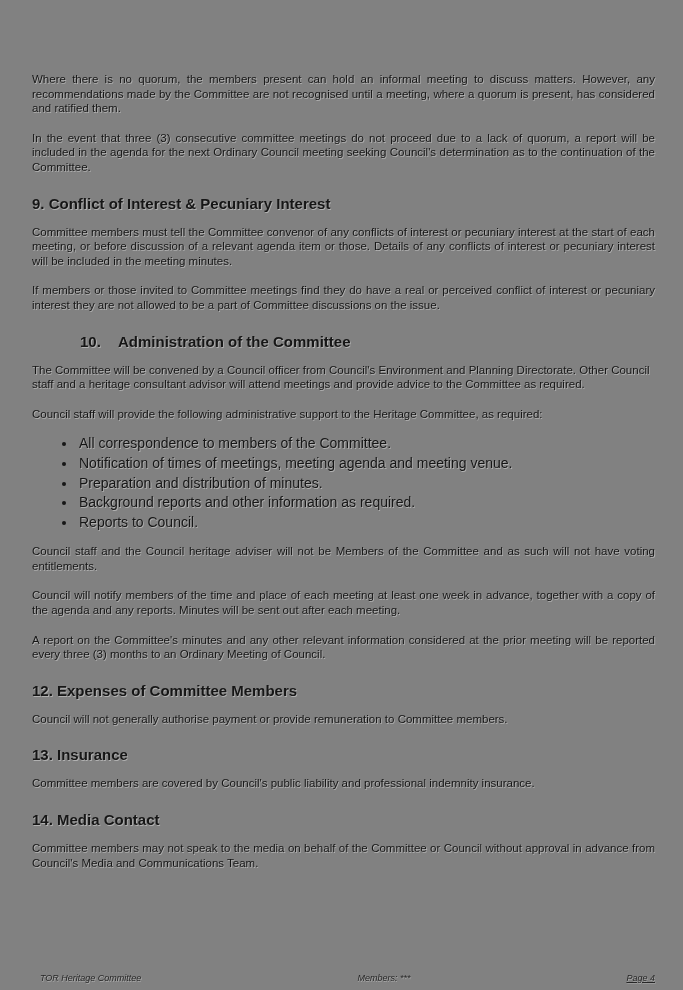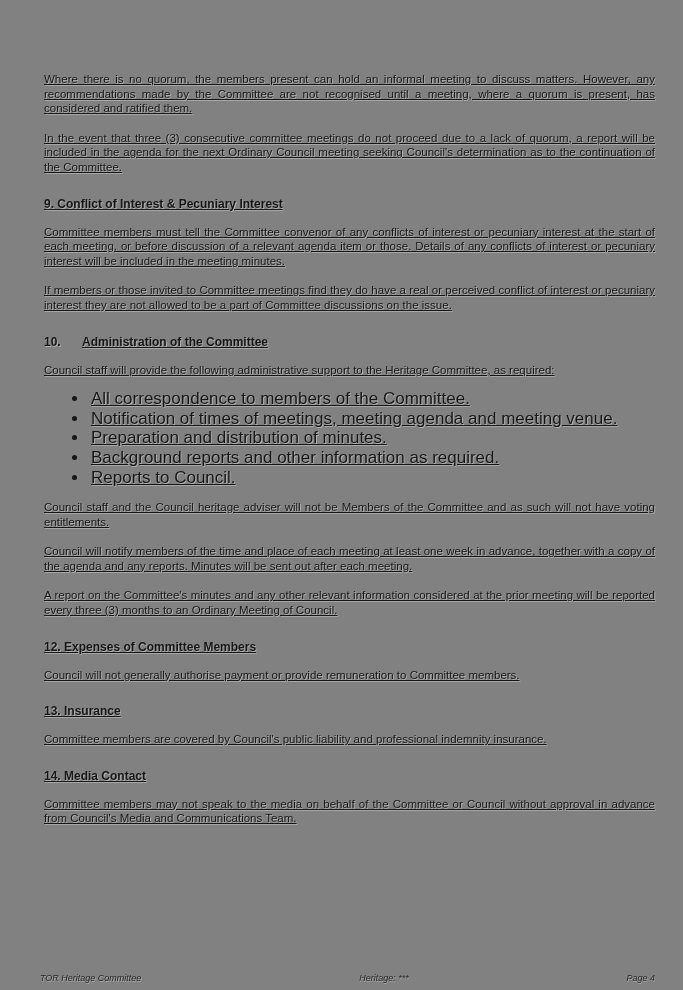--- a/index.html
+++ b/index.html
@@ -14,51 +14,51 @@
     overflow: hidden;
     font-family: "Liberation Sans", sans-serif;
     color: #161616;
   }
   .scan-page {
     position: absolute;
     top: 0; left: 0;
     width: 683px;
     height: 990px;
     box-sizing: border-box;
-    padding: 72px 28px 0 44px;
-    text-decoration: underline;
+    padding: 72px 28px 0 32px;
   }
   .body-text p {
     margin: 0 0 15px 0;
     font-size: 11.5px;
     line-height: 14.6px;
     text-shadow: 0.8px 0.8px 0 rgba(235,235,235,0.45);
   }
   .body-text p.just {
     text-align: justify;
   }
   .doc-heading {
-    font-size: 12px;
+    font-size: 15px;
     font-weight: bold;
     padding-top: 7px;
     margin: 0 0 14px 0;
     line-height: 14px;
     text-shadow: 0.8px 0.8px 0 rgba(235,235,235,0.45);
   }
   .doc-heading .hnum {
     display: inline-block;
     width: 38px;
+    margin-left: 48px;
   }
   ul.doc-bullets {
     margin: 0 0 15px 0;
     padding: 0 0 0 45px;
     list-style: disc outside;
   }
   ul.doc-bullets li {
-    font-size: 17px;
+    font-size: 14px;
     line-height: 14.6px;
     margin: 0 0 5px 0;
     padding-left: 2px;
     text-shadow: 0.8px 0.8px 0 rgba(235,235,235,0.45);
   }
   .page-footer {
     position: absolute;
     left: 0;
     bottom: 7px;
     width: 683px;
@@ -66,37 +66,38 @@
     padding: 0 28px 0 40px;
     display: flex;
     justify-content: space-between;
     align-items: baseline;
     font-size: 9px;
     font-style: italic;
     color: #262626;
     text-shadow: 0.6px 0.6px 0 rgba(230,230,230,0.4);
   }
   .page-footer .f-center { text-align: center; }
-  .page-footer .f-right  { text-align: right; }
+  .page-footer .f-right  { text-align: right; text-decoration: underline; }
 </style>
 </head>
 <body>
 
 <div class="scan-page body-text">
 
   <p class="just">Where there is no quorum, the members present can hold an informal meeting to discuss matters. However, any recommendations made by the Committee are not recognised until a meeting, where a quorum is present, has considered and ratified them.</p>
   <p class="just">In the event that three (3) consecutive committee meetings do not proceed due to a lack of quorum, a report will be included in the agenda for the next Ordinary Council meeting seeking Council's determination as to the continuation of the Committee.</p>
 
   <div class="doc-heading">9. Conflict of Interest &amp; Pecuniary Interest</div>
   <p class="just">Committee members must tell the Committee convenor of any conflicts of interest or pecuniary interest at the start of each meeting, or before discussion of a relevant agenda item or those.  Details of any conflicts of interest or pecuniary interest will be included in the meeting minutes.</p>
   <p class="just">If members or those invited to Committee meetings find they do have a real or perceived conflict of interest or pecuniary interest they are not allowed to be a part of Committee discussions on the issue.</p>
 
   <div class="doc-heading">
     <span class="hnum">10.</span><span>Administration of the Committee</span>
   </div>
+  <p>The Committee will be convened by a Council officer from Council's Environment and Planning Directorate. Other Council staff and a heritage consultant advisor will attend meetings and provide advice to the Committee as required.</p>
   <p>Council staff will provide the following administrative support to the Heritage Committee, as required:</p>
   <ul class="doc-bullets">
     <li>All correspondence to members of the Committee.</li>
     <li>Notification of times of meetings, meeting agenda and meeting venue.</li>
     <li>Preparation and distribution of minutes.</li>
     <li>Background reports and other information as required.</li>
     <li>Reports to Council.</li>
   </ul>
   <p class="just">Council staff and the Council heritage adviser will not be Members of the Committee and as such will not have voting entitlements.</p>
 
@@ -109,15 +110,15 @@
   <div class="doc-heading">13. Insurance</div>
   <p>Committee members are covered by Council's public liability and professional indemnity insurance.</p>
 
   <div class="doc-heading">14. Media Contact</div>
   <p class="just">Committee members may not speak to the media on behalf of the Committee or Council without approval in advance from Council's Media and Communications Team.</p>
 
 </div>
 
 <div class="page-footer">
   <span class="f-left">TOR Heritage Committee</span>
-  <span class="f-center">Heritage: ***</span>
+  <span class="f-center">Members: ***</span>
   <span class="f-right">Page 4</span>
 </div>
 
 </body></html>

